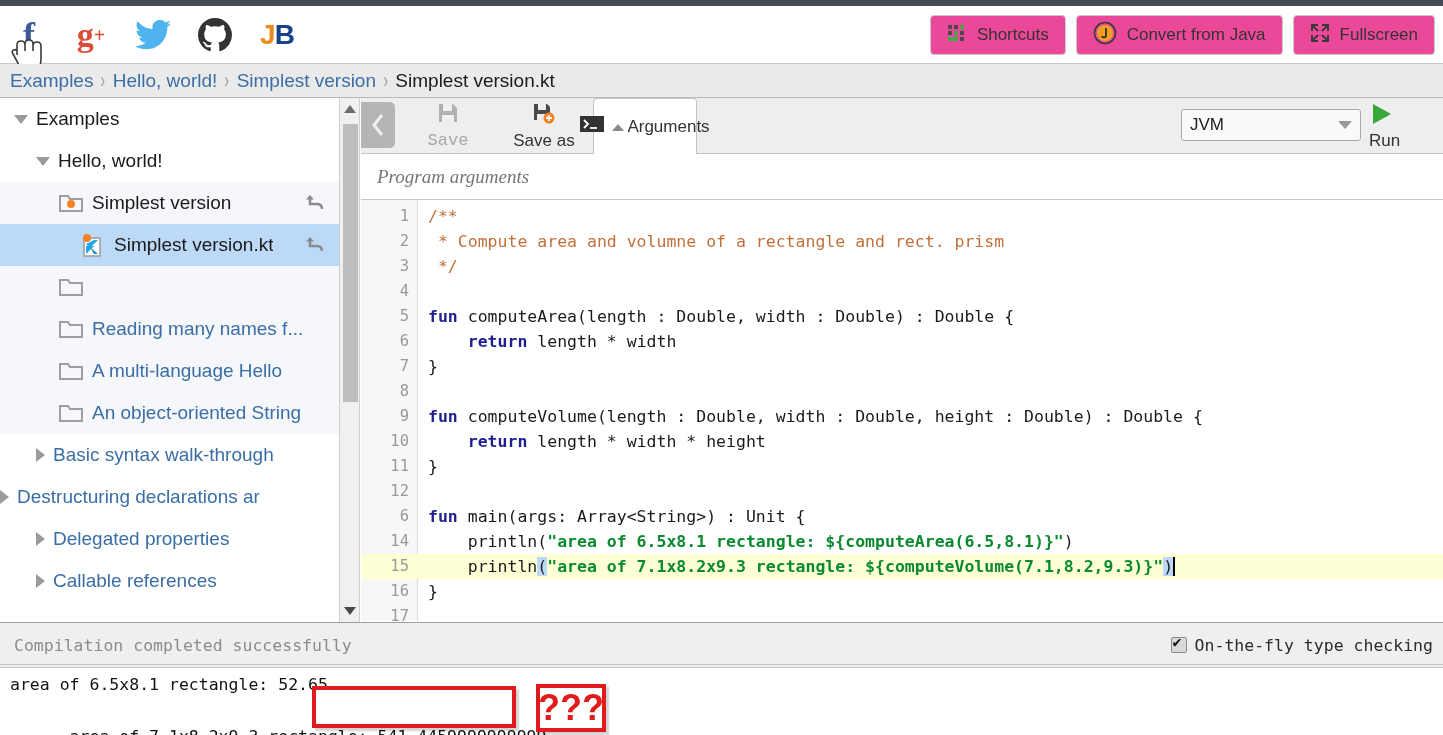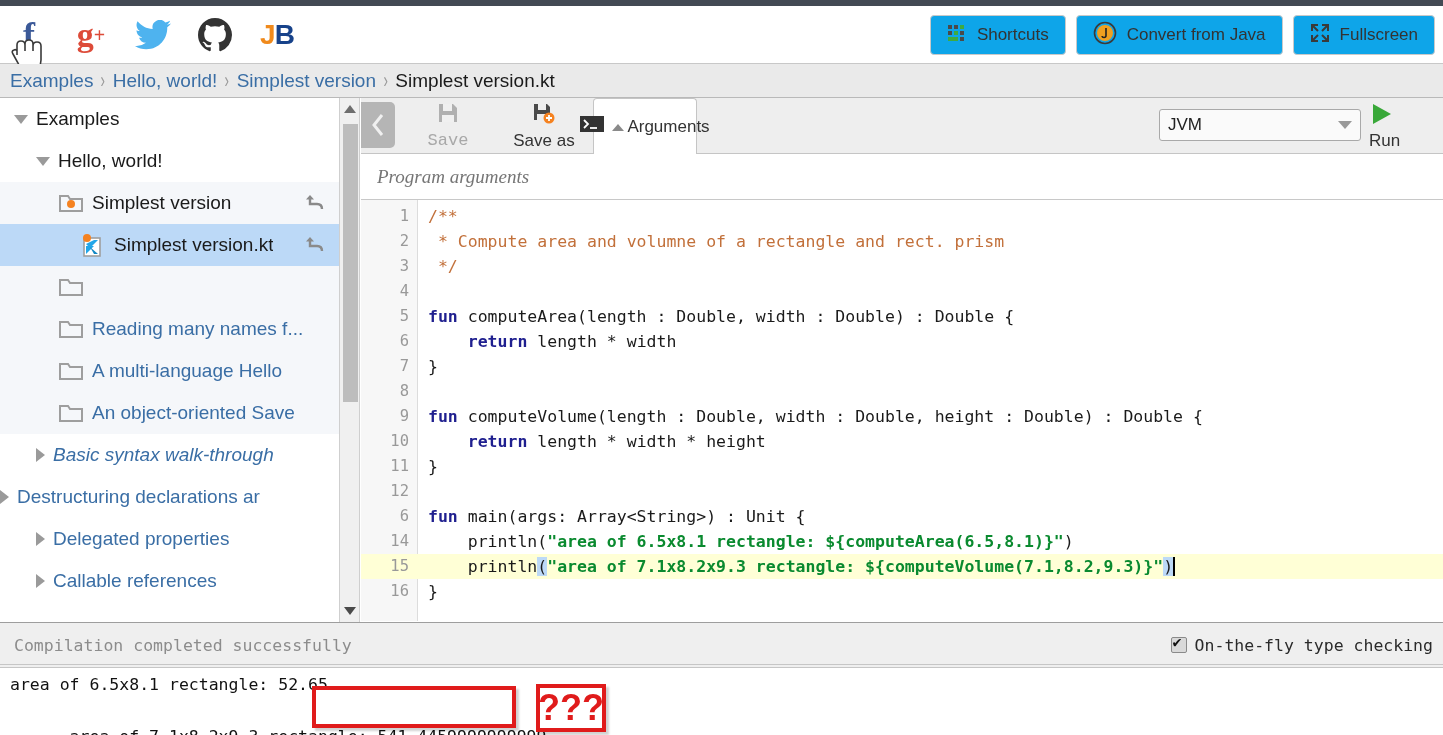--- a/index.html
+++ b/index.html
@@ -39,21 +39,21 @@
   .jb-b { color: #17428a; }
 
   .toolbar-right {
     position: absolute; right: 8px; top: 8px; height: 42px;
     display: flex; align-items: center; gap: 10px;
   }
   .tb-btn {
     height: 40px; display: flex; align-items: center; gap: 10px;
     padding: 12px 16px;
     border: 1px solid #c9c9c9; border-radius: 4px;
-    background: #0ea5e9; color: #333; font-size: 17px;
+    background: #ec4899; color: #333; font-size: 17px;
     cursor: pointer; white-space: nowrap;
   }
 
   
   .cursor-hand {
     position: absolute; left: 10px; top: 27px; width: 34px; height: 40px;
     pointer-events: none;
   }
 
   
@@ -136,21 +136,21 @@
   .ed-btn.disabled { color: #a8a8a8; cursor: default; font-family: Liberation Mono, monospace; }
   .ed-btn.enabled  { color: #333; }
   .ed-tab {
     position: absolute; top: 0; width: 104px; height: 56px;
     background: #ffffff; border: 1px solid #c5c5c5; border-bottom: none;
     border-radius: 4px 4px 0 0;
     display: flex; flex-direction: row; align-items: center; justify-content: center;
     gap: 2px; font-size: 17px; color: #333; cursor: pointer;
   }
   .target-select {
-    position: absolute; right: 82px; top: 11px; width: 202px; height: 32px;
+    position: absolute; right: 82px; top: 11px; width: 180px; height: 32px;
     border: 1px solid #a9a9a9; border-radius: 3px; background: #fafafa;
     display: flex; align-items: center; padding: 0 8px;
     font-size: 17px; color: #222; cursor: pointer;
   }
   .sel-caret {
     position: absolute; right: 8px; width: 0; height: 0;
     border-left: 7px solid transparent; border-right: 7px solid transparent;
     border-top: 8px solid #999;
   }
   .run-btn {
@@ -372,23 +372,23 @@
       <div class="tree-item shade" style="padding-left: 58px; padding-right: 8px;">
         <span class="ico"><svg width="26" height="22" viewBox="0 0 26 22">
             <path d="M2 4 h8 l2 3 h12 v12 H2 Z" fill="none" stroke="#9e9e9e" stroke-width="2"></path>
           </svg></span>
         <span class="label lbl-link">A multi-language Hello</span>
       </div>
       <div class="tree-item shade" style="padding-left: 58px; padding-right: 8px;">
         <span class="ico"><svg width="26" height="22" viewBox="0 0 26 22">
             <path d="M2 4 h8 l2 3 h12 v12 H2 Z" fill="none" stroke="#9e9e9e" stroke-width="2"></path>
           </svg></span>
-        <span class="label lbl-link">An object-oriented Save</span>
-      </div>
-      <div class="tree-item" style="padding-left: 36px; padding-right: 8px; font-style: italic;">
+        <span class="label lbl-link">An object-oriented String</span>
+      </div>
+      <div class="tree-item" style="padding-left: 36px; padding-right: 8px;">
         <span class="tri-right"></span>
         <span class="label lbl-link">Basic syntax walk-through</span>
       </div>
       <div class="tree-item" style="padding-right: 8px;">
         <span class="tri-right"></span>
         <span class="label lbl-link">Destructuring declarations ar</span>
       </div>
       <div class="tree-item" style="padding-left: 36px; padding-right: 8px;">
         <span class="tri-right"></span>
         <span class="label lbl-link">Delegated properties</span>
@@ -495,20 +495,21 @@
           <div class="code-row"><span class="ln">7</span><span class="src"><span>}</span></span></div>
           <div class="code-row"><span class="ln">8</span><span class="src"><span></span></span></div>
           <div class="code-row"><span class="ln">9</span><span class="src"><span class="k-kw">fun</span><span> computeVolume(length : Double, width : Double, height : Double) : Double {</span></span></div>
           <div class="code-row"><span class="ln">10</span><span class="src"><span>    </span><span class="k-kw">return</span><span> length * width * height</span></span></div>
           <div class="code-row"><span class="ln">11</span><span class="src"><span>}</span></span></div>
           <div class="code-row"><span class="ln">12</span><span class="src"><span></span></span></div>
           <div class="code-row"><span class="ln">6</span><span class="src"><span class="k-kw">fun</span><span> main(args: Array&lt;String&gt;) : Unit {</span></span></div>
           <div class="code-row"><span class="ln">14</span><span class="src"><span>    println(</span><span class="k-str">"area of 6.5x8.1 rectangle: ${computeArea(6.5,8.1)}"</span><span>)</span></span></div>
           <div class="code-row cur"><span class="ln">15</span><span class="src"><span>    println</span><span class="k-par">(</span><span class="k-str">"area of 7.1x8.2x9.3 rectangle: ${computeVolume(7.1,8.2,9.3)}"</span><span class="k-par">)</span><span class="caret-bar"></span></span></div>
           <div class="code-row"><span class="ln">16</span><span class="src"><span>}</span></span></div>
+          <div class="code-row"><span class="ln">17</span><span class="src"><span></span></span></div>
         </div>
     </div>
   </div>
 
   <div class="status-bar">
     <div class="status-msg">Compilation completed successfully</div>
     <div class="otf">
       <span class="cbx"></span>
       <span>On-the-fly type checking</span>
     </div>

